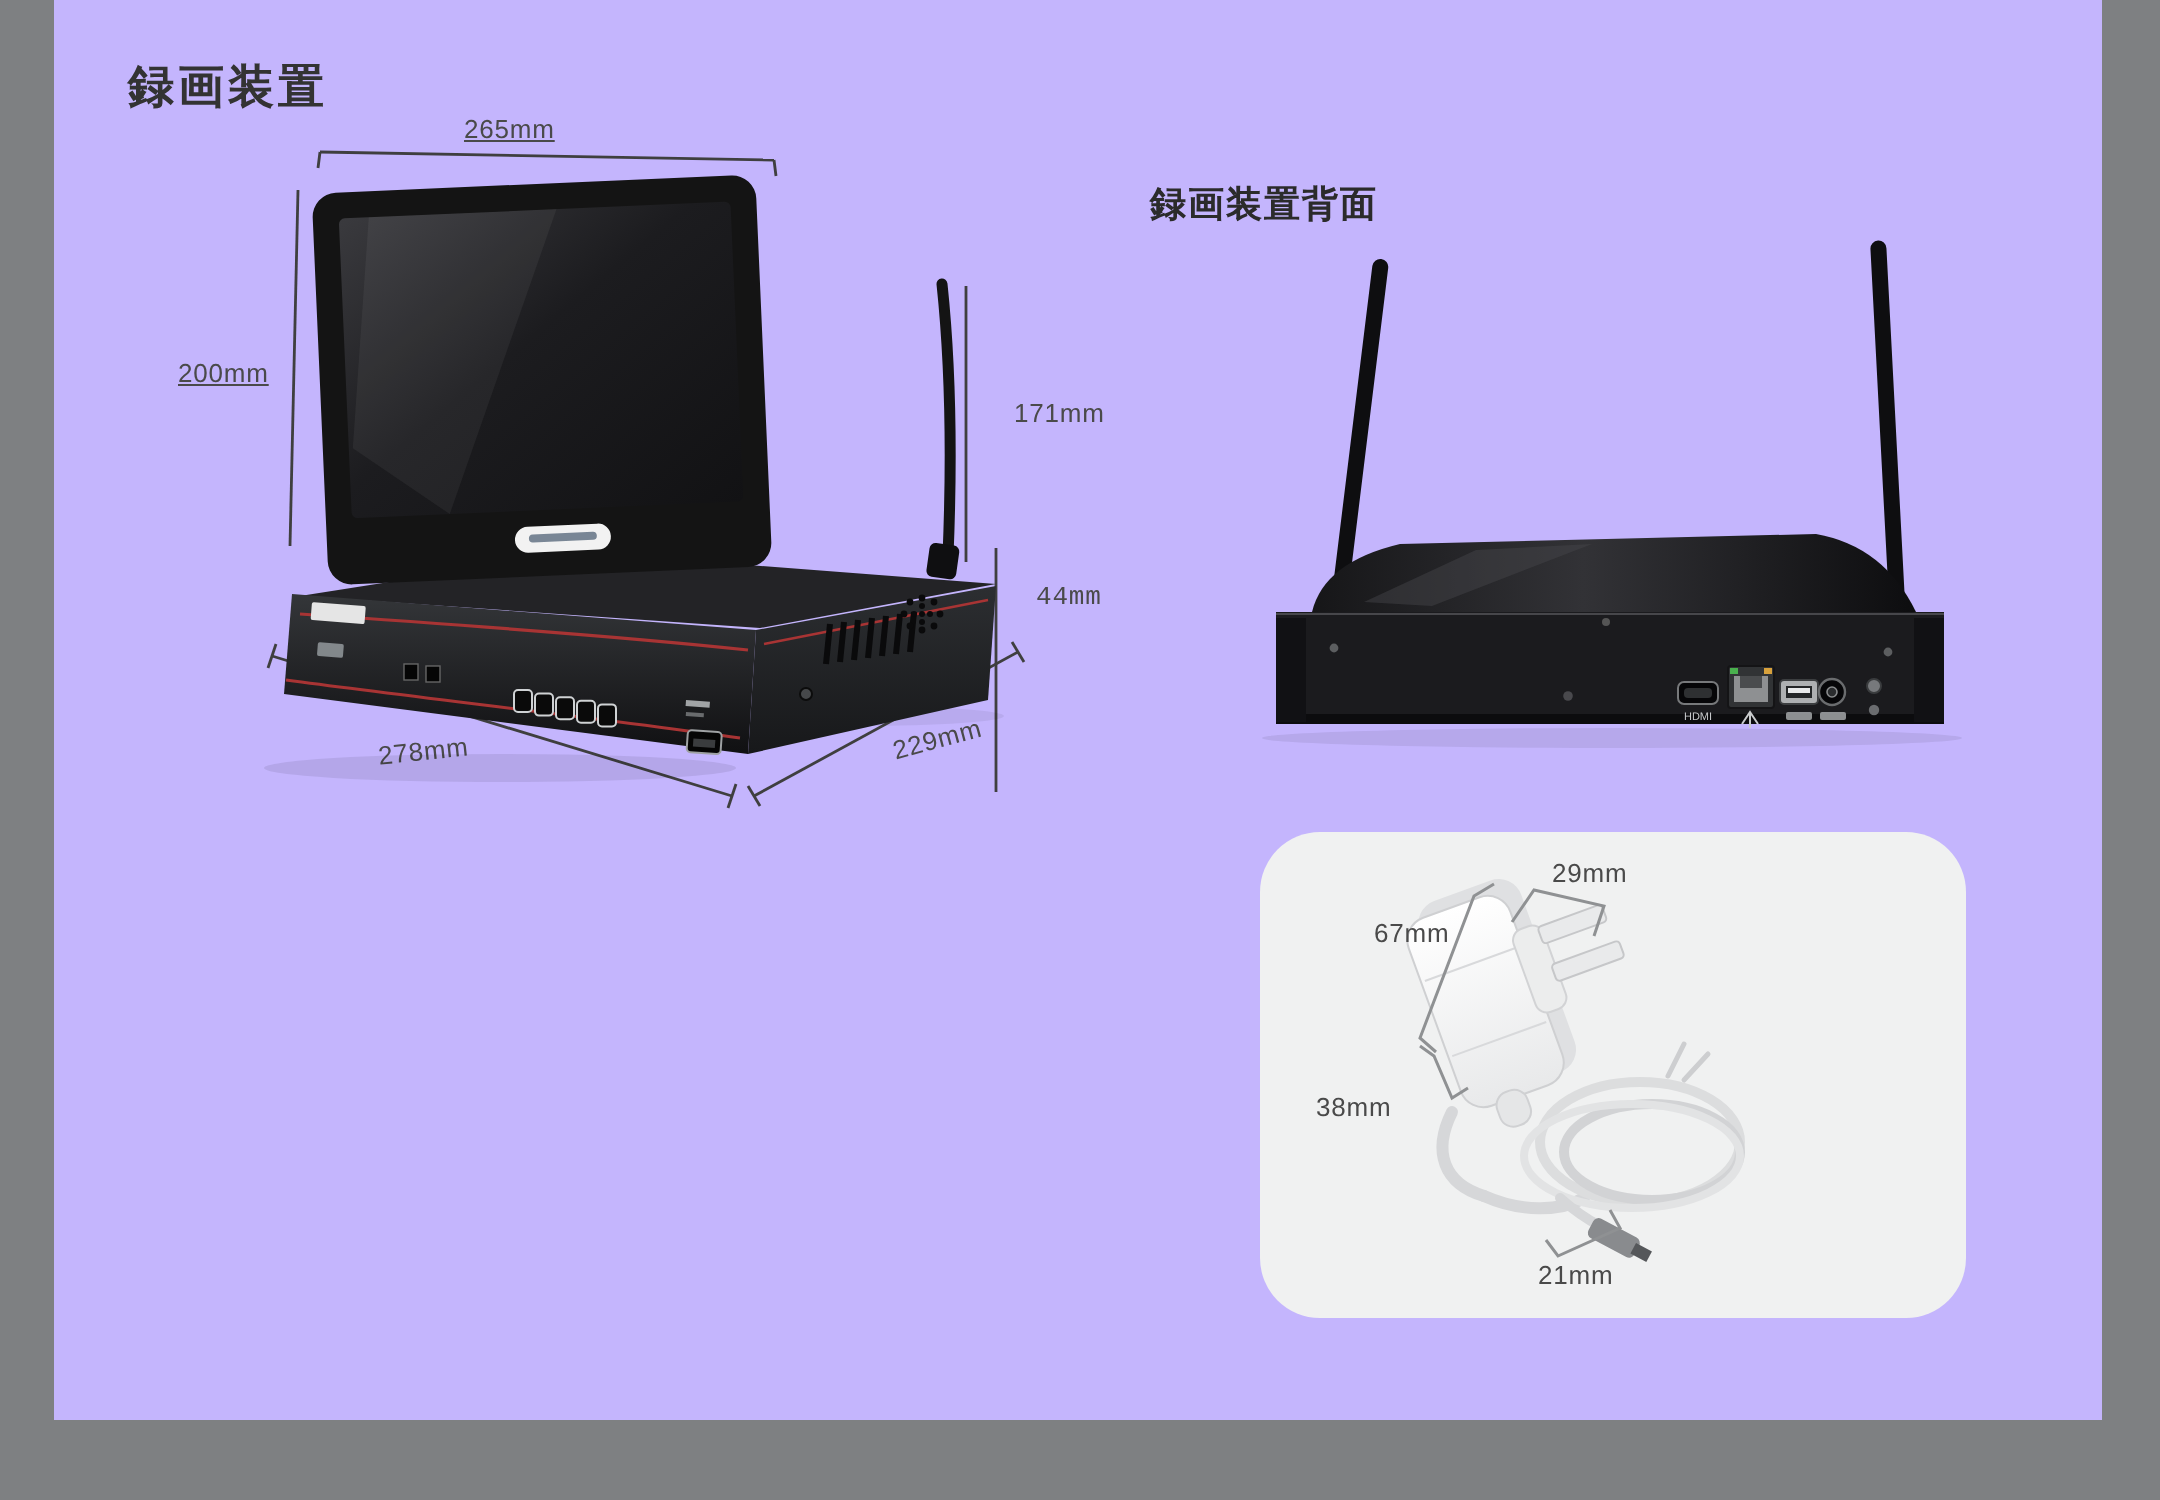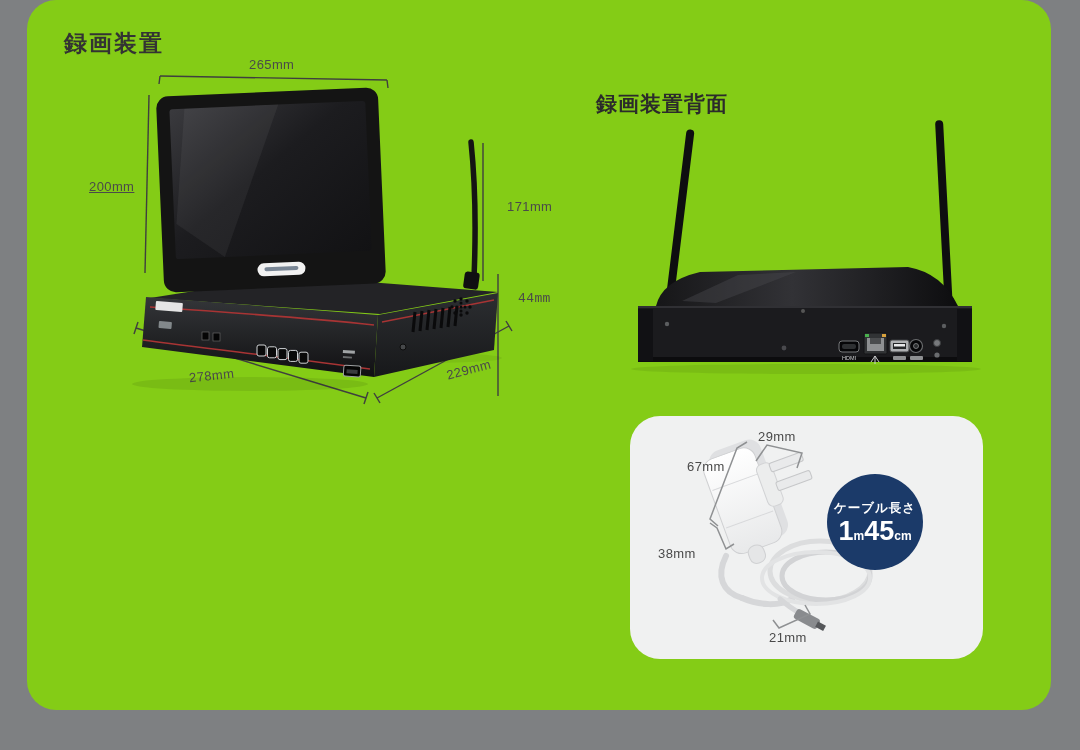--- a/index.html
+++ b/index.html
@@ -4,51 +4,50 @@
 <style>
   html,body{margin:0;padding:0;}
   body{
     width:1080px;height:750px;overflow:hidden;
     background:#7e8082;
     font-family:"Liberation Sans","DejaVu Sans",sans-serif;
     position:relative;
   }
   .canvas{
     position:absolute;left:27px;top:0;width:1024px;height:710px;
-    background:#84cc16;
-    border-radius:29px;
+    background:#c4b5fd;
   }
   .abs{position:absolute;}
   .title-main{
     left:37px;top:28px;font-size:23px;font-weight:600;color:#333;
     letter-spacing:2px;
   }
   .title-rear{
-    left:569px;top:90px;font-size:21px;font-weight:600;color:#2b2b2b;
+    left:548px;top:90px;font-size:18px;font-weight:600;color:#2b2b2b;
     letter-spacing:1px;
   }
   .dim{
     font-size:13px;color:#4a4a4a;letter-spacing:.4px;white-space:nowrap;
   }
   
-  .t265{left:222px;top:57px;}
+  .t265{left:205px;top:57px;text-decoration:underline;}
   .t200{left:62px;top:179px;text-decoration:underline;}
   .t171{left:480px;top:199px;}
   .t44 {left:491px;top:291px;font-family:Liberation Mono, monospace;}
   .t278{left:162px;top:368px;transform:rotate(-6deg);}
   .t229{left:419px;top:362px;transform:rotate(-15deg);}
   .front-art{left:103px;top:70px;width:440px;height:340px;}
   .rear-art{left:593px;top:115px;width:440px;height:270px;}
   
   .adapter-card{
     left:603px;top:416px;width:353px;height:243px;
     background:#f0f1f1;border-radius:30px;
   }
   .adapter-art{left:0;top:0;width:353px;height:243px;}
-  .a29{left:128px;top:13px;}
+  .a29{left:146px;top:13px;}
   .a67{left:57px;top:43px;}
   .a38{left:28px;top:130px;}
   .a21{left:139px;top:214px;}
   .badge{
     left:197px;top:58px;width:96px;height:96px;border-radius:50%;
     background:#1b3a69;color:#fff;
     display:flex;flex-direction:column;align-items:center;justify-content:center;
   }
   .badge-label{font-size:12.5px;font-weight:bold;letter-spacing:1px;}
   .badge-value{margin-top:1px;line-height:1;}
@@ -280,19 +279,15 @@
         <path d="M80,107 L87,112 L96,133 L104,128"></path>
         <path d="M143,204 L149,212 L180,198 L175,189"></path>
       </g>
     </svg>
 
     <div class="abs dim a29">29mm</div>
     <div class="abs dim a67">67mm</div>
     <div class="abs dim a38">38mm</div>
     <div class="abs dim a21">21mm</div>
 
-    <div class="abs badge">
-      <div class="badge-label">ケーブル長さ</div>
-      <div class="badge-value"><span class="big">1</span><span class="small">m</span><span class="big">45</span><span class="small">cm</span></div>
-    </div>
   </div>
 
 </div>
 
 </body></html>

